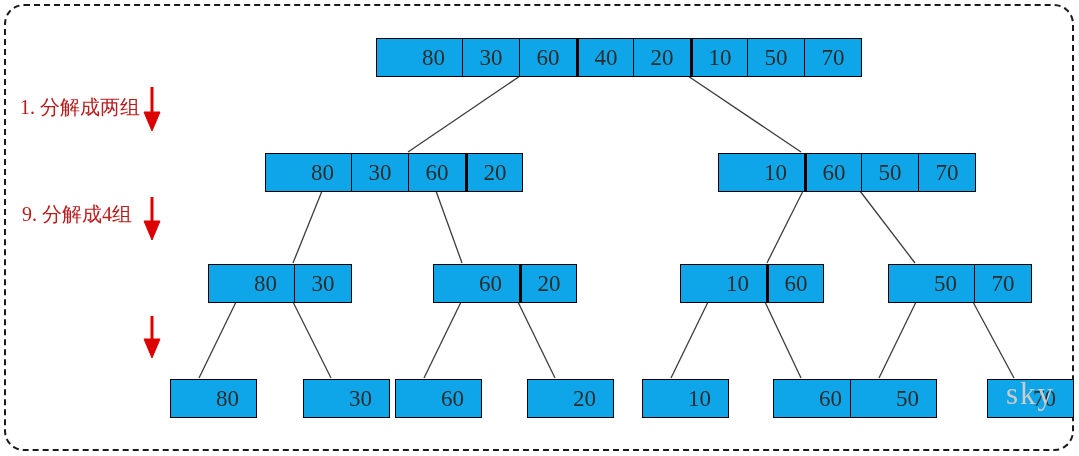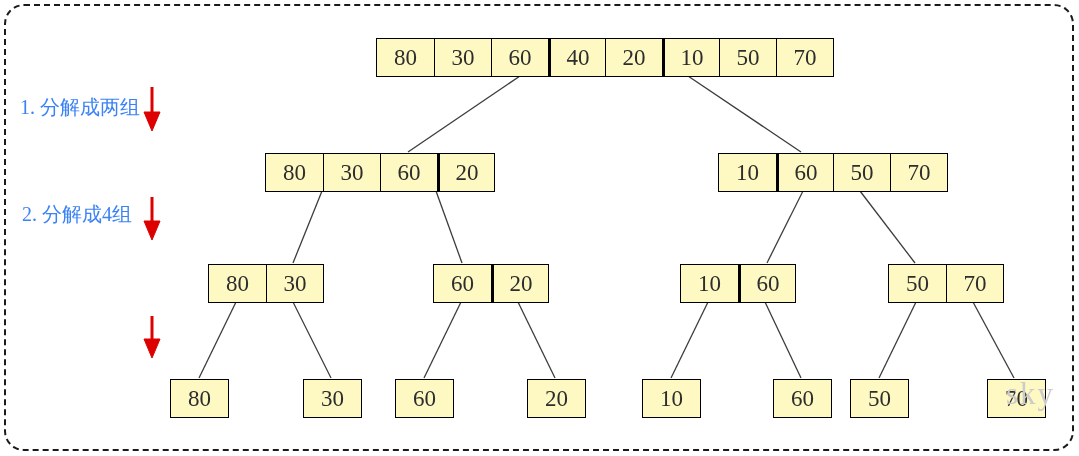--- a/index.html
+++ b/index.html
@@ -6,30 +6,30 @@
   .canvas{
     position:relative;width:1079px;height:456px;background:#ffffff;overflow:hidden;
     font-family:"Liberation Serif","DejaVu Serif",serif;
   }
   .dashed-frame{
     position:absolute;left:4px;top:4px;right:5px;bottom:5px;
     border:2px dashed #1a1a1a;border-radius:20px;pointer-events:none;
   }
   svg.overlay{position:absolute;left:0;top:0;width:1079px;height:456px;}
   .arr{
-    position:absolute;display:flex;border:1.6px solid #000;background:#fef9c3;
+    position:absolute;display:flex;border:1.6px solid #000;background:#0ea5e9;padding-left:28px;
   }
   .cell{
     width:57px;height:37px;display:flex;align-items:center;justify-content:center;
     font-size:23px;color:#2d2d2d;box-sizing:border-box;
   }
   .cell + .cell{border-left:1.4px solid #000;}
   .cell.bold{border-left:3px solid #000;font-family:Liberation Serif, serif;}
   .step{
-    position:absolute;color:#3b82f6;font-size:20px;white-space:nowrap;
+    position:absolute;color:#b91c1c;font-size:20px;white-space:nowrap;
   }
   .watermark{
     position:absolute;left:1006px;top:376px;font-size:31px;color:#cbcbcb;
     letter-spacing:2px;
   }
 </style>
 </head>
 <body>
 
 <div class="canvas">
@@ -57,21 +57,21 @@
       <line x1="152" y1="87" x2="152" y2="113" stroke-width="3"></line>
       <polygon points="144,112 160,112 152,131" stroke-width="1"></polygon>
       <line x1="152" y1="197" x2="152" y2="222" stroke-width="3"></line>
       <polygon points="144,221 160,221 152,240" stroke-width="1"></polygon>
       <line x1="152" y1="316" x2="152" y2="340" stroke-width="3"></line>
       <polygon points="144,339 160,339 152,358" stroke-width="1"></polygon>
     </g>
   </svg>
 
   <div class="step" style="left:20px;top:94px">1. 分解成两组</div>
-  <div class="step" style="left:22px;top:201px">2. 分解成4组</div>
+  <div class="step" style="left:22px;top:201px">9. 分解成4组</div>
 
   <div class="arr" style="left:376px;top:38px">
     <div class="cell">80</div>
     <div class="cell">30</div>
     <div class="cell">60</div>
     <div class="cell bold">40</div>
     <div class="cell">20</div>
     <div class="cell bold">10</div>
     <div class="cell">50</div>
     <div class="cell">70</div>

